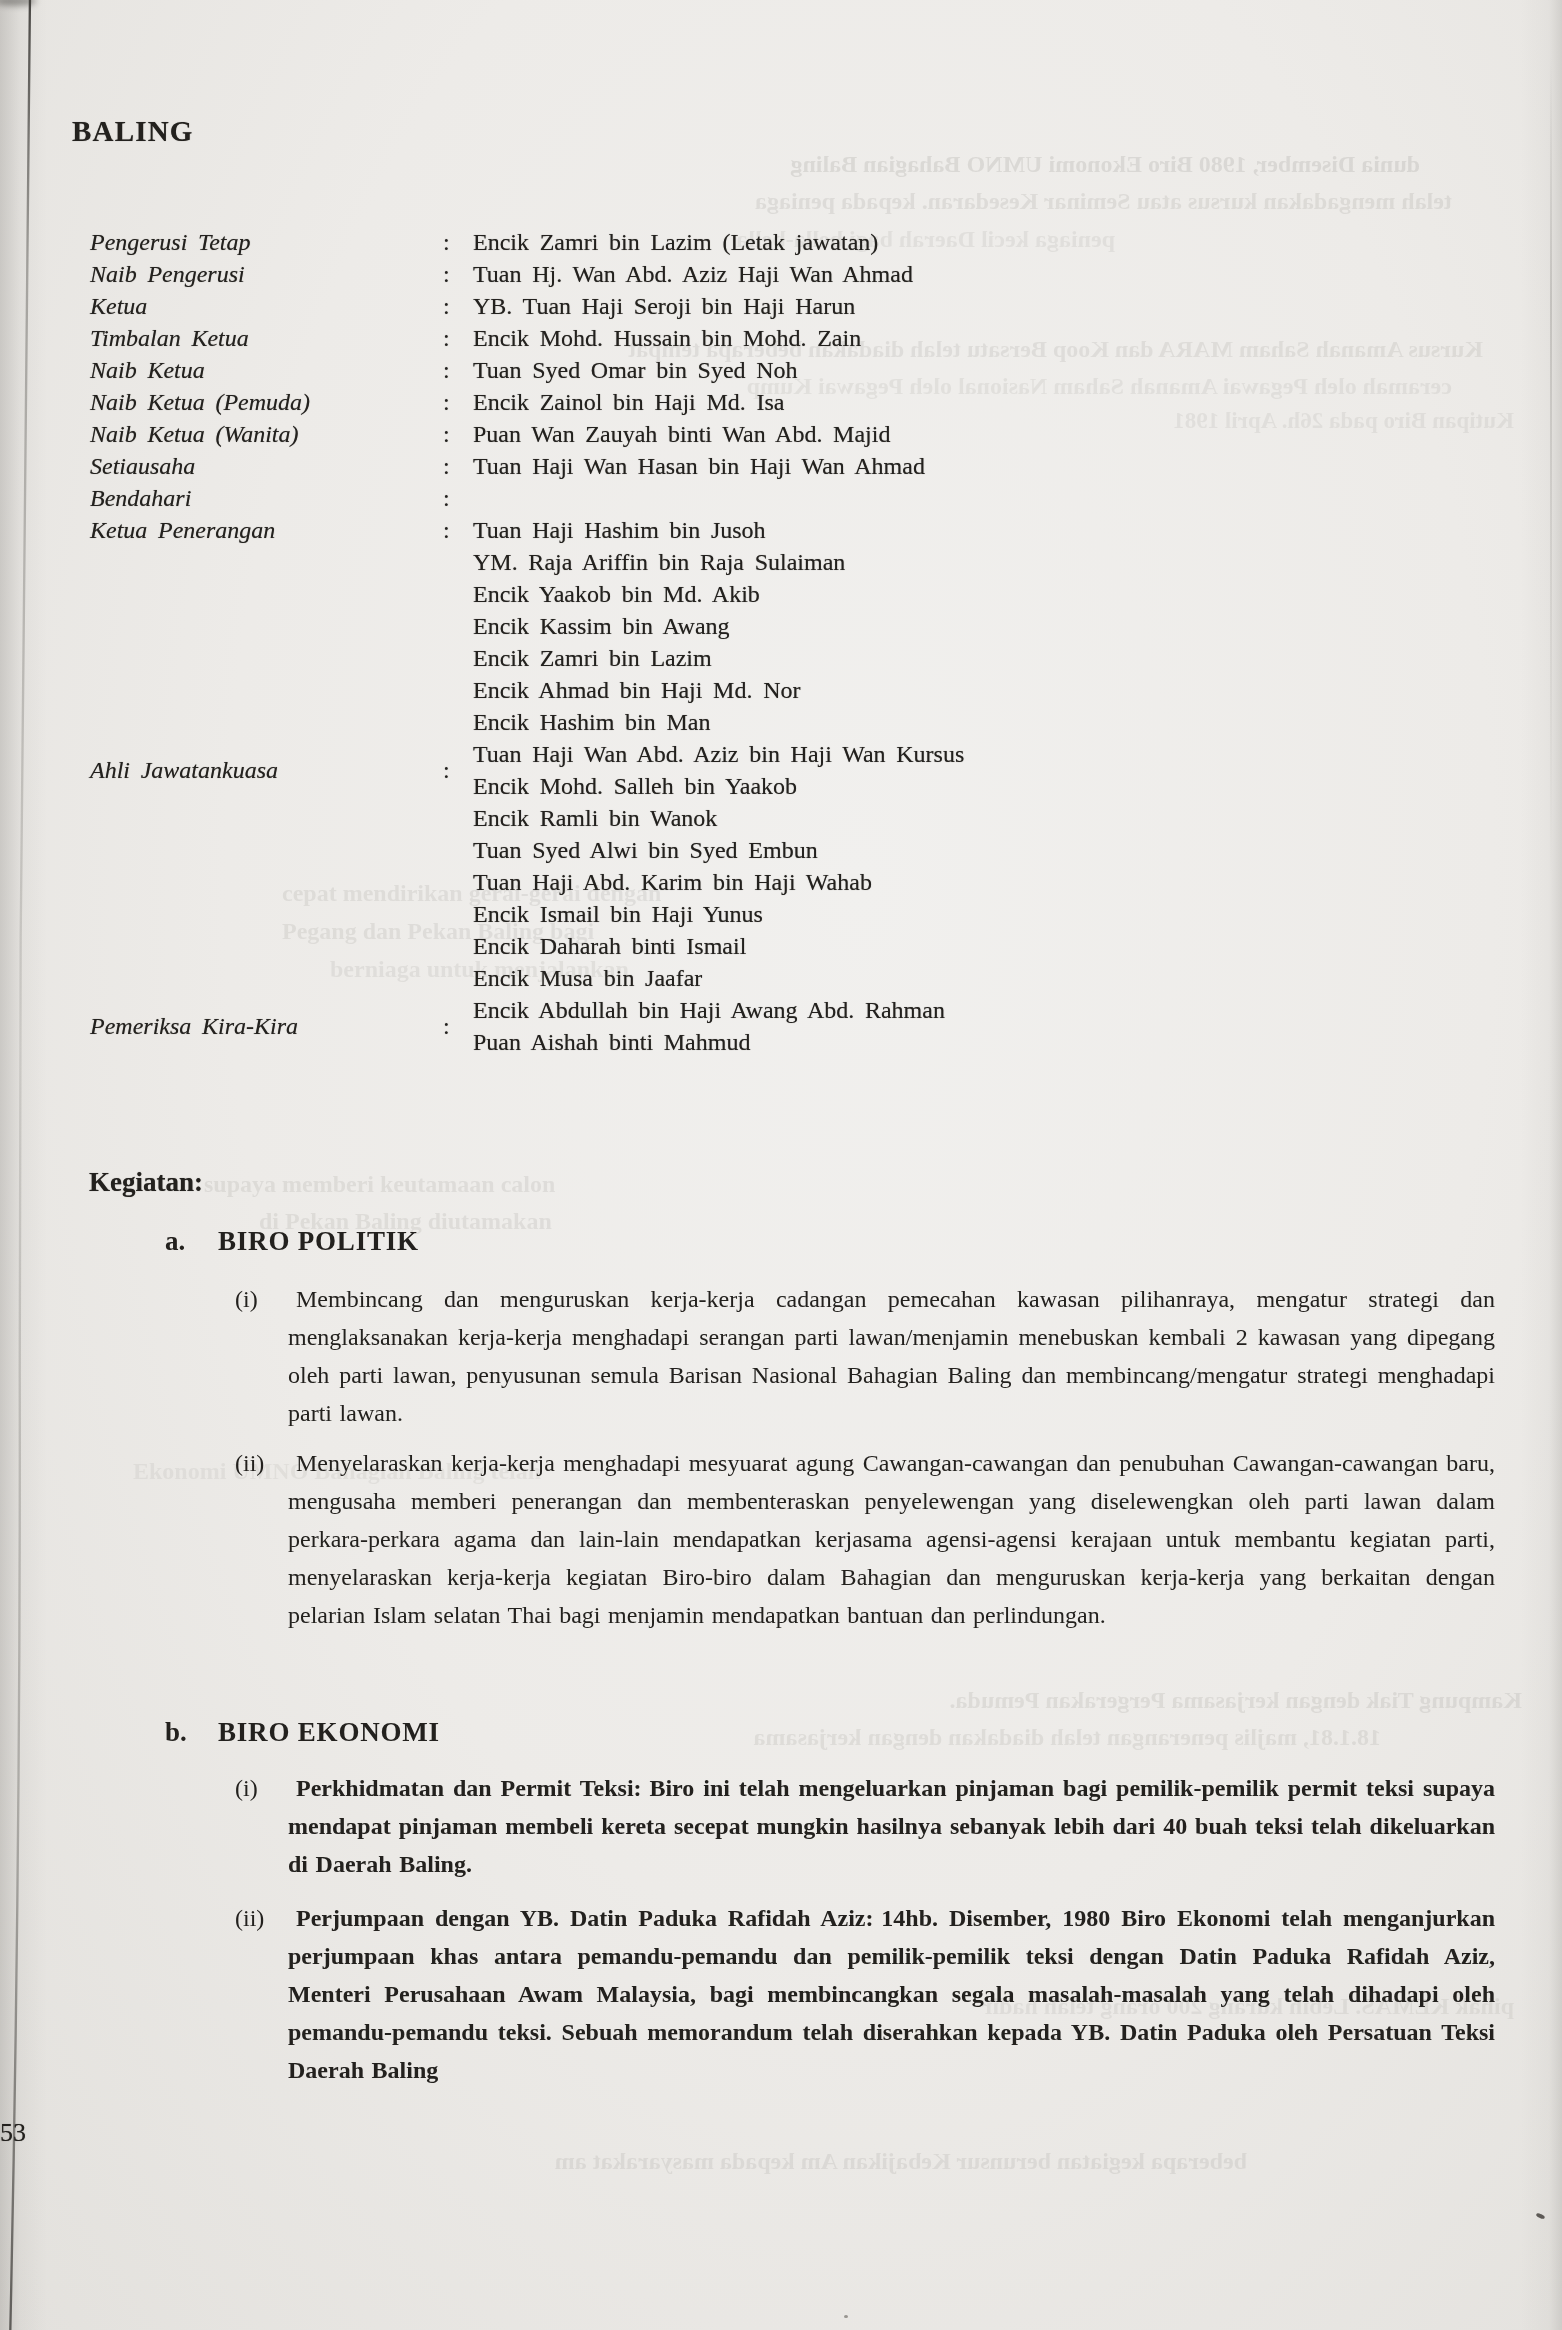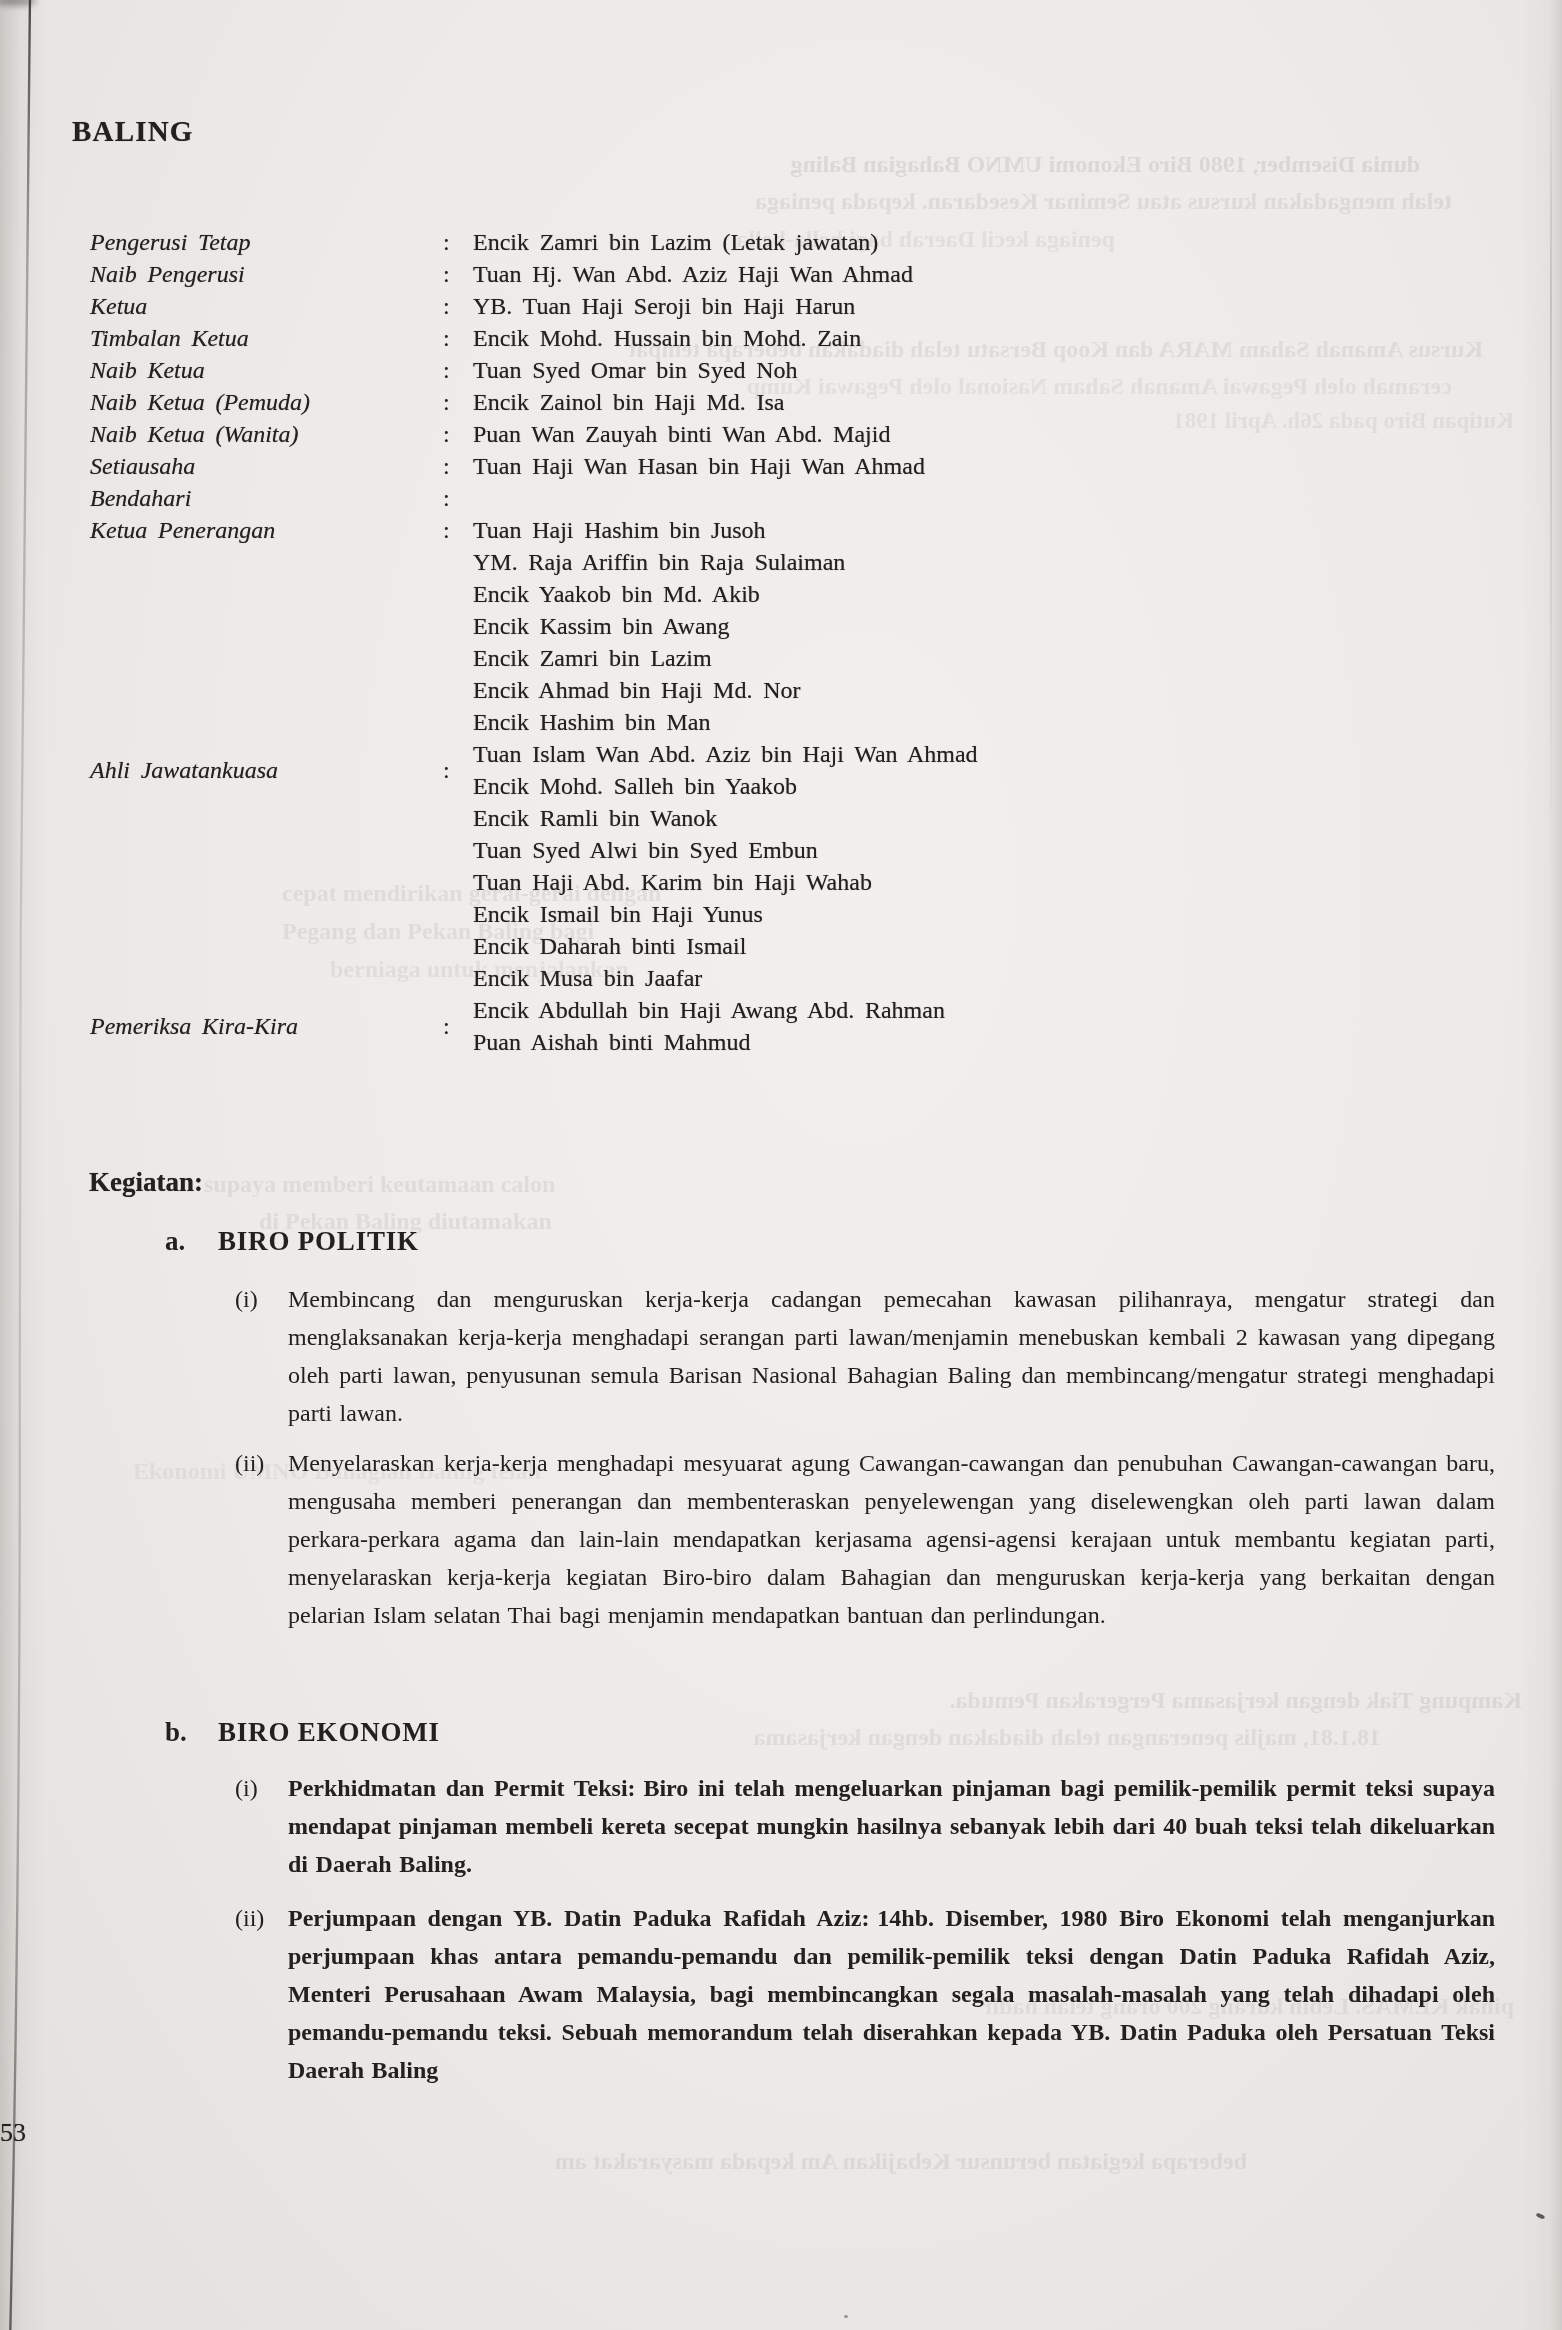--- a/index.html
+++ b/index.html
@@ -31,21 +31,21 @@
   .ccolon{width:30px;flex:0 0 30px;}
   .cnames{flex:1;}
   .kegiatan{position:absolute;left:89px;top:1167px;font-size:27px;font-weight:bold;}
   .section{position:absolute;left:0;width:1563px;}
   .sec-head{position:absolute;left:165px;font-size:27px;font-weight:bold;white-space:nowrap;}
   .sec-marker{display:inline-block;width:53px;}
   .sec-title{letter-spacing:0.8px;}
   .item{position:absolute;left:235px;width:1260px;font-size:24px;line-height:38px;}
   .inum{position:absolute;left:0;top:0;}
   .itext{margin-left:53px;text-align:justify;word-spacing:1.6px;}
-  .lead{font-weight:bold;}
+  .lead{font-weight:bold;margin-left:8px;}
   .lead:not(:empty){margin-right:7.8px;}
   .bold-body .itext{font-weight:bold;}
   .pageno{position:absolute;left:0;top:2118px;width:1563px;font-size:26px;}
   
   .ghost{position:absolute;color:#6e6c66;font-weight:bold;white-space:nowrap;overflow:hidden;
     pointer-events:none;}
   .ghost.mir{transform:scaleX(-1);}
 </style>
 </head>
 <body>
@@ -171,21 +171,21 @@
   <div class="crow">
     <div class="clabel">Ahli Jawatankuasa</div>
     <div class="ccolon">:</div>
     <div class="cnames">
           <div>YM. Raja Ariffin bin Raja Sulaiman</div>
           <div>Encik Yaakob bin Md. Akib</div>
           <div>Encik Kassim bin Awang</div>
           <div>Encik Zamri bin Lazim</div>
           <div>Encik Ahmad bin Haji Md. Nor</div>
           <div>Encik Hashim bin Man</div>
-          <div>Tuan Islam Wan Abd. Aziz bin Haji Wan Ahmad</div>
+          <div>Tuan Haji Wan Abd. Aziz bin Haji Wan Kursus</div>
           <div>Encik Mohd. Salleh bin Yaakob</div>
           <div>Encik Ramli bin Wanok</div>
           <div>Tuan Syed Alwi bin Syed Embun</div>
           <div>Tuan Haji Abd. Karim bin Haji Wahab</div>
           <div>Encik Ismail bin Haji Yunus</div>
           <div>Encik Daharah binti Ismail</div>
           <div>Encik Musa bin Jaafar</div>
         </div>
   </div>
 

